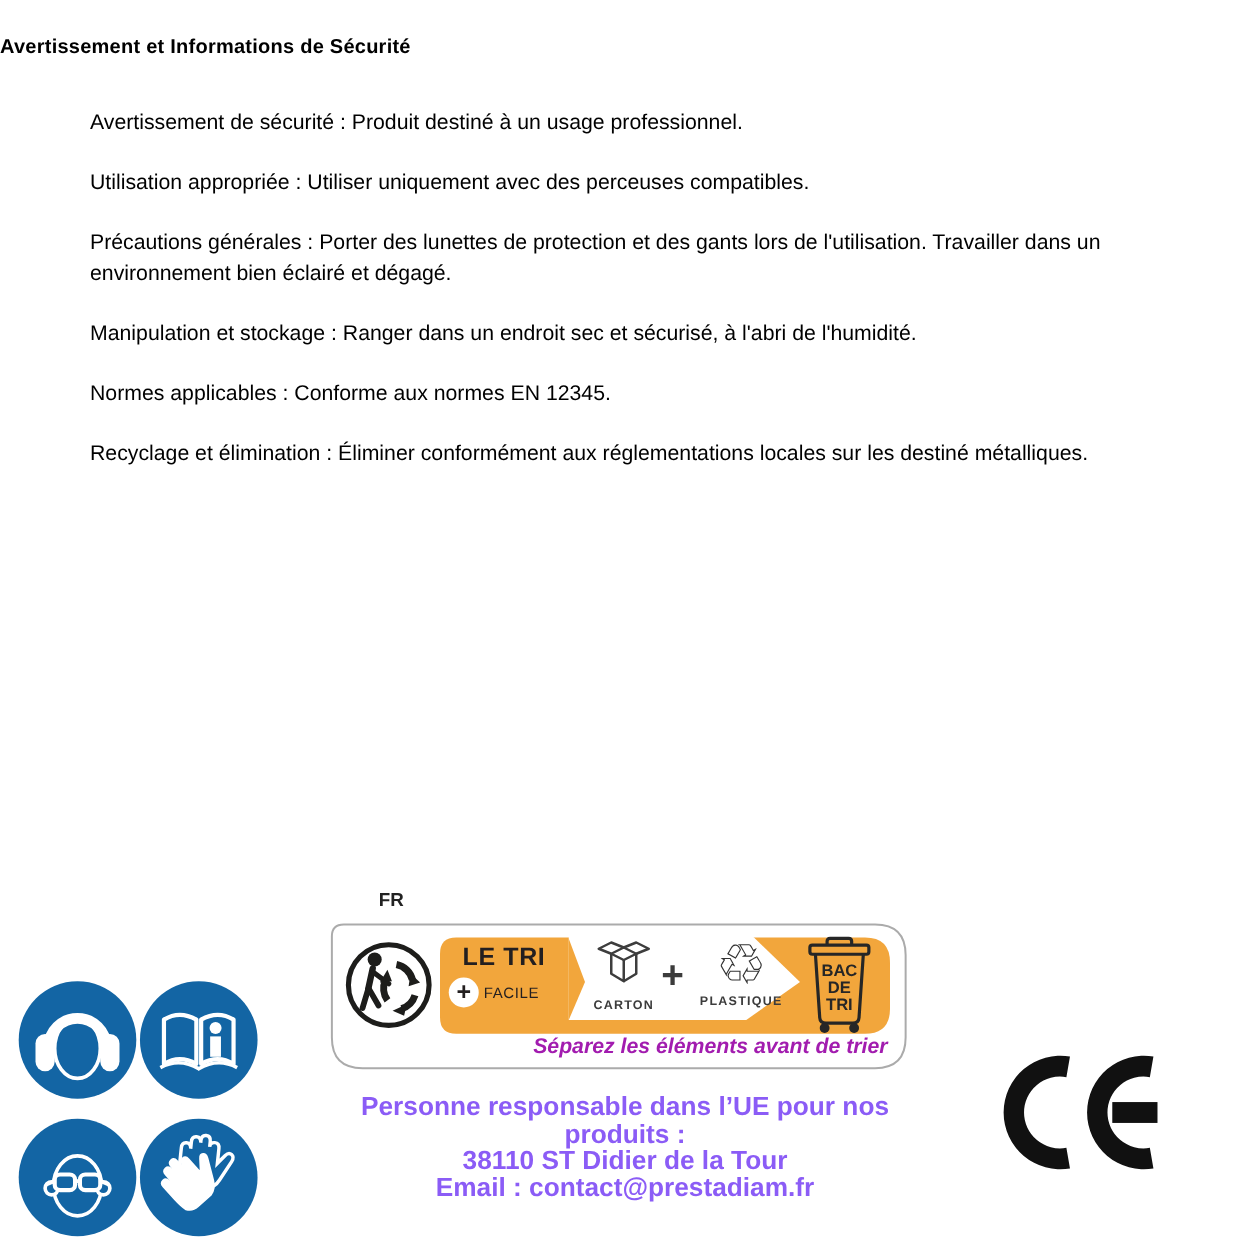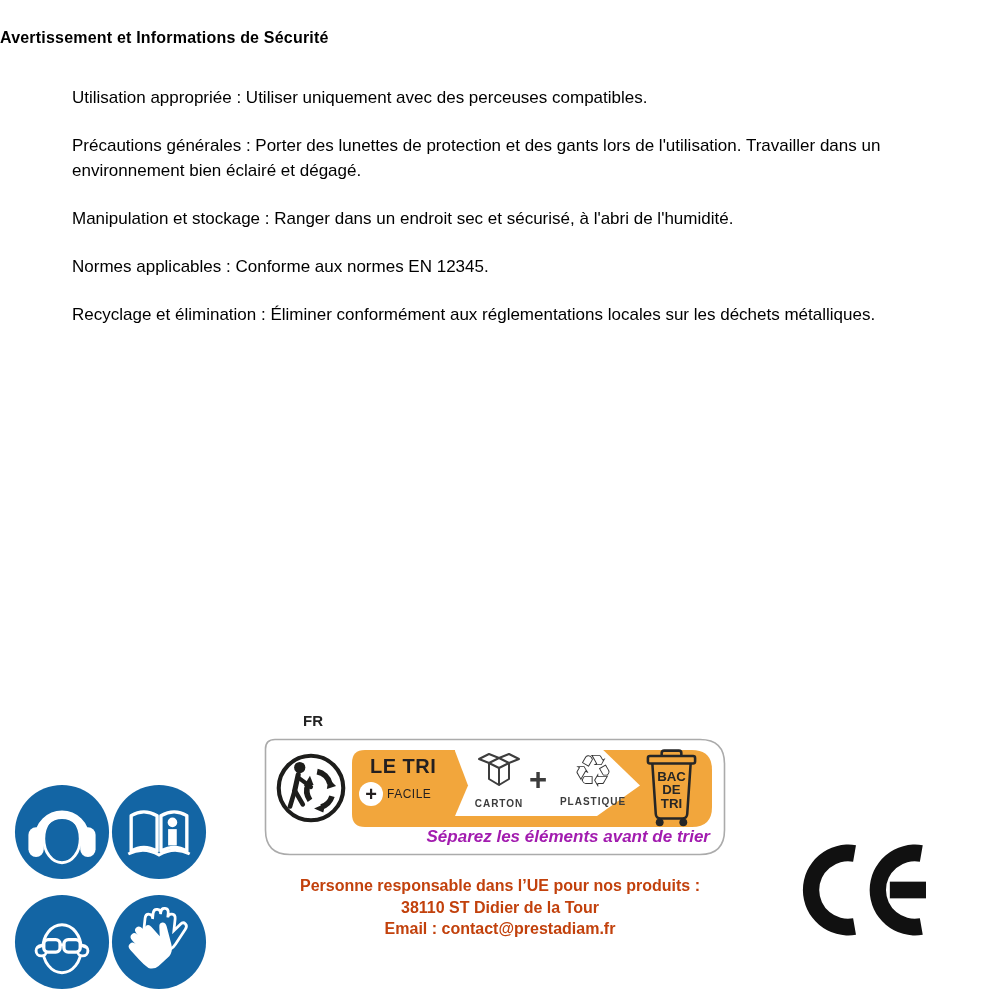--- a/index.html
+++ b/index.html
@@ -33,35 +33,36 @@
   .material.plastique{left:288px;}
   .material .mat-label{font-size:10px;font-weight:bold;letter-spacing:1px;margin-top:1px;}
   .recy-glyph{font-family:"DejaVu Sans",sans-serif;font-size:45px;line-height:46px;color:#333;}
   .mat-plus{position:absolute;left:265px;top:24px;font-size:31px;font-weight:800;color:#3c3c3c;}
   .bin{position:absolute;left:379px;top:8px;}
   .tagline{position:absolute;right:16px;top:89px;font-size:17px;font-style:italic;
            font-weight:bold;color:#a21caf;}
 
   
   .address{position:absolute;left:250px;top:875px;width:500px;text-align:center;
-           font-size:16px;font-weight:bold;line-height:21.5px;color:#c2410c;}
+           font-size:21px;font-weight:bold;line-height:21.5px;color:#8b5cf6;}
 
   .ce{position:absolute;left:796px;top:839px;}
 </style>
 </head>
 <body>
 
 <div class="doc-title">Avertissement et Informations de Sécurité</div>
 
 <div class="body-text">
+  <p>Avertissement de sécurité : Produit destiné à un usage professionnel.</p>
   <p>Utilisation appropriée : Utiliser uniquement avec des perceuses compatibles.</p>
   <p>Précautions générales : Porter des lunettes de protection et des gants lors de l'utilisation. Travailler dans un environnement bien éclairé et dégagé.</p>
   <p>Manipulation et stockage : Ranger dans un endroit sec et sécurisé, à l'abri de l'humidité.</p>
   <p>Normes applicables : Conforme aux normes EN 12345.</p>
-  <p>Recyclage et élimination : Éliminer conformément aux réglementations locales sur les déchets métalliques.</p>
+  <p>Recyclage et élimination : Éliminer conformément aux réglementations locales sur les destiné métalliques.</p>
 </div>
 
 <div class="icons-grid">
 
   <svg width="96" height="96" viewBox="0 0 100 100">
     <circle cx="50" cy="50" r="49" fill="#1365A4"></circle>
     <path d="M26 56 A24 24 0 0 1 74 56" stroke="#fff" stroke-width="9" fill="none"></path>
     <ellipse cx="50" cy="57" rx="19" ry="25" fill="none" stroke="#fff" stroke-width="3"></ellipse>
     <rect x="15" y="45" width="16" height="31" rx="8" fill="#fff"></rect>
     <rect x="69" y="45" width="16" height="31" rx="8" fill="#fff"></rect>

